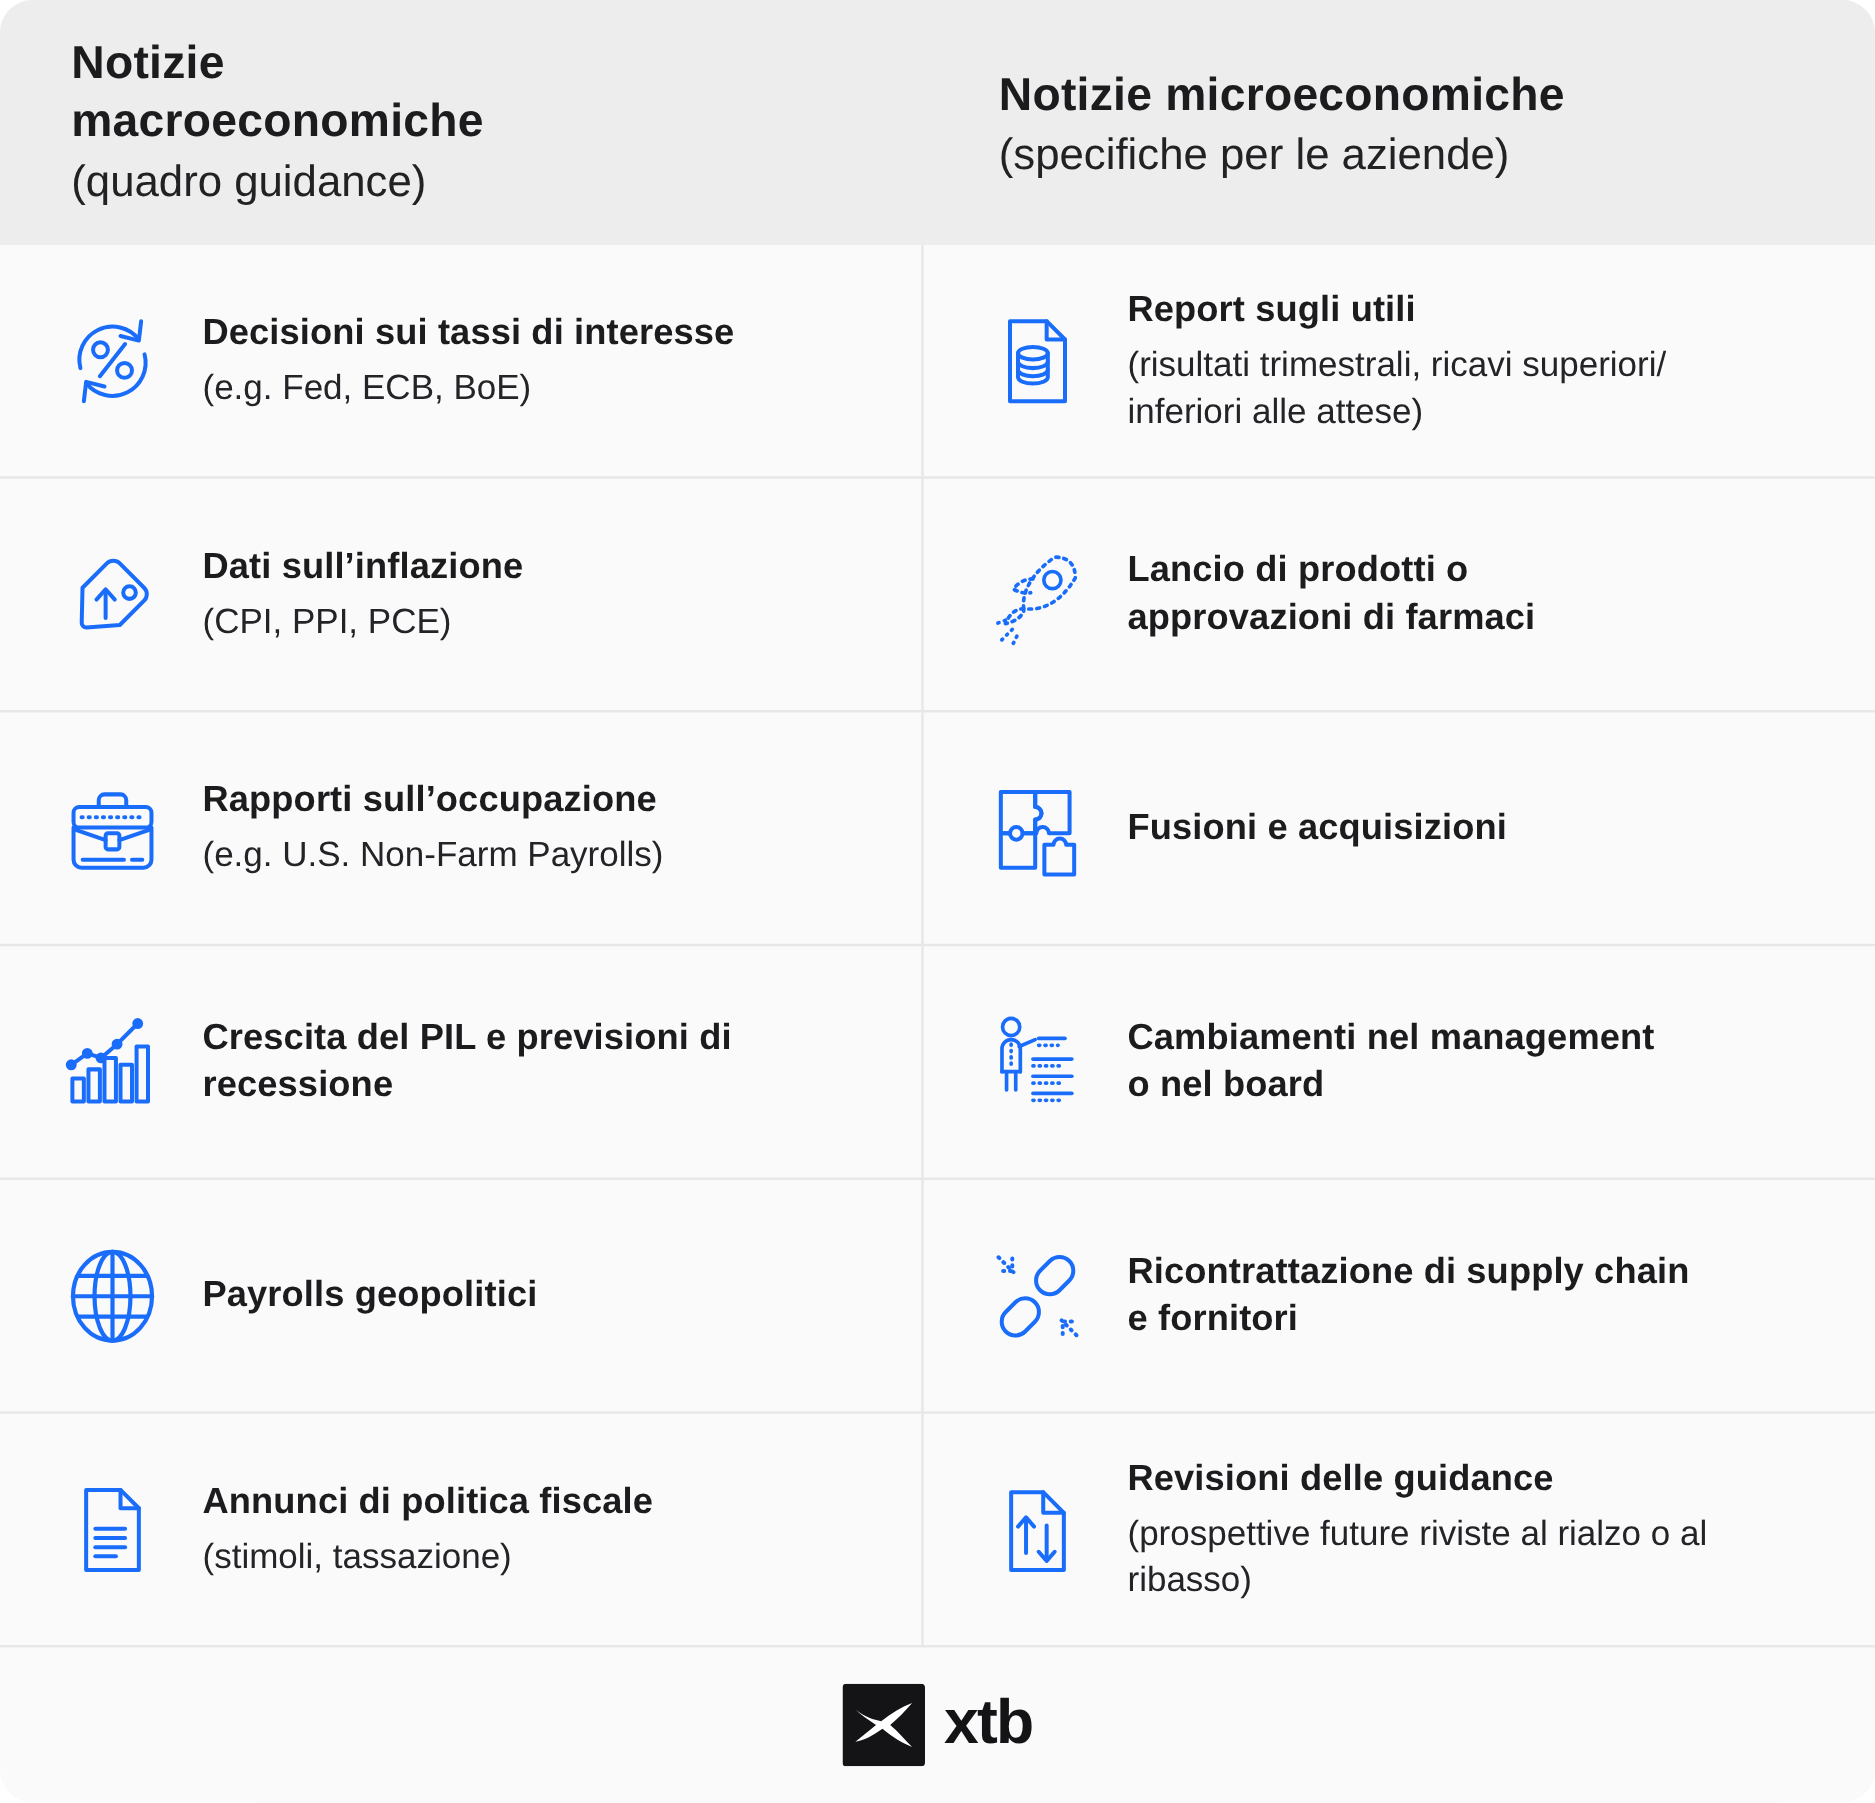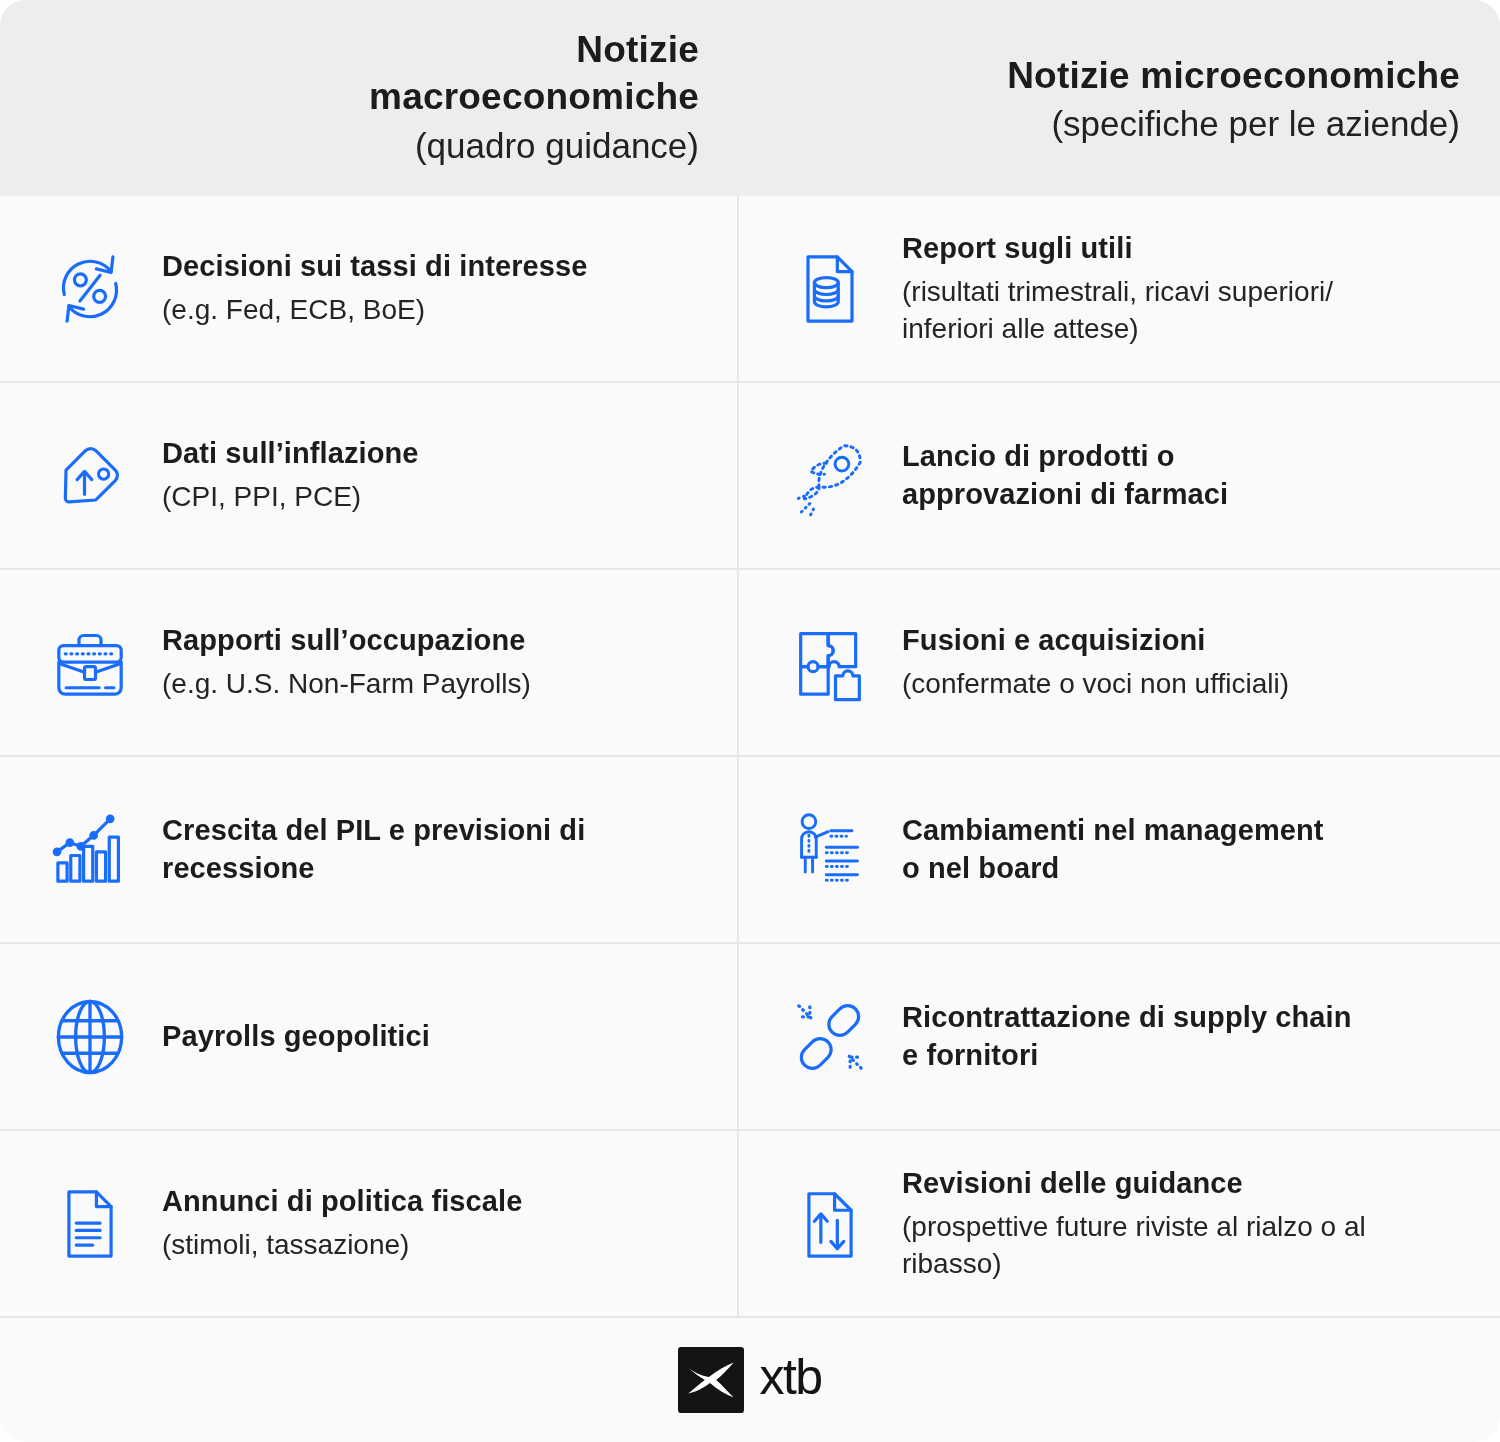--- a/index.html
+++ b/index.html
@@ -4,39 +4,39 @@
 <style>
   html,body{margin:0;padding:0;background:#ffffff;}
   .card{
     width:1500px;height:1442px;box-sizing:border-box;
     border-radius:26px;overflow:hidden;
     background:var(--row_bg,#FAFAFA);
     font-family:"Liberation Sans",sans-serif;
     color:var(--text,#1C1C1E);
     display:flex;flex-direction:column;
   }
-  .header{height:196px;flex:none;display:flex;background:var(--header_bg,#EDEDED);text-align:right;}
+  .header{height:196px;flex:none;display:flex;background:var(--header_bg,#EDEDED);}
   .hcell{box-sizing:border-box;}
   .hleft{width:739px;padding:26px 40px 0 57px;}
   .hright{flex:1;padding:52px 40px 0 60px;}
   .htitle{font-weight:bold;font-size:37px;line-height:1.28;white-space:pre-line;letter-spacing:.2px;}
   .hsub{font-size:35px;line-height:1.3;margin-top:2px;color:#222225;}
   .row{display:flex;height:187px;flex:none;box-sizing:border-box;border-bottom:2px solid var(--divider,#E7E7E7);}
   .cell{box-sizing:border-box;display:flex;align-items:center;}
   .cleft{width:739px;border-right:2px solid var(--divider,#E7E7E7);padding-left:44px;}
   .cright{flex:1;padding-left:45px;}
   .icon{width:92px;flex:none;display:flex;justify-content:center;align-items:center;}
   .icon svg{color:var(--accent_blue,#1A6DFA);display:block;}
   .text{margin-left:26px;max-width:540px;}
   .title{font-weight:bold;font-size:29px;line-height:1.28;white-space:pre-line;letter-spacing:.1px;}
   .sub{font-size:28px;line-height:1.3;margin-top:7px;white-space:pre-line;color:#242428;}
   .sub:empty{display:none;}
   .footer{flex:1;display:flex;align-items:center;justify-content:center;gap:15px;}
   .logo-mark{width:66px;height:66px;flex:none;}
-  .logo-text{font-weight:normal;font-size:50px;letter-spacing:-1.5px;color:var(--logo_black,#141416);transform:translateY(-3px);}
+  .logo-text{font-weight:bold;font-size:50px;letter-spacing:-1.5px;color:var(--logo_black,#141416);transform:translateY(-3px);}
 </style>
 </head>
 <body style="--accent_blue: #1A6DFA; --header_bg: #EDEDED; --row_bg: #FAFAFA; --divider: #E7E7E7; --text: #1C1C1E; --logo_black: #141416;">
 
 <div class="card">
 
   <div class="header">
     <div class="hcell hleft">
       <div class="htitle">Notizie
 macroeconomiche</div>
@@ -150,21 +150,20 @@
       <div class="icon">
         <svg width="88" height="88" viewBox="0 0 96 96" fill="none" stroke="currentColor" stroke-width="3.5" stroke-linecap="round" stroke-linejoin="round">
           <path d="M16 16 H46 V29 a5.5 5.5 0 0 1 0 11 V52 H35 a5.5 5.5 0 0 0 -11 0 H16 Z"></path>
           <path d="M46 16 H76 V52 H58 a5.5 5.5 0 0 0 -11 0 H46 V40 a5.5 5.5 0 0 0 0 -11 Z"></path>
           <path d="M16 52 H24 a5.5 5.5 0 0 0 11 0 H46 V82 H16 Z"></path>
           <path d="M54 62 H62 a5.5 5.5 0 0 1 11 0 H80 V88 H54 Z"></path>
         </svg>
       </div>
       <div class="text">
         <div class="title">Fusioni e acquisizioni</div>
-        <div class="sub">(confermate o voci non ufficiali)</div>
       </div>
     </div>
   </div>
 
   <div class="row">
     <div class="cell cleft">
       <div class="icon">
         <svg width="88" height="88" viewBox="0 0 96 96" fill="none" stroke="currentColor" stroke-width="3.5" stroke-linecap="round" stroke-linejoin="round">
           <rect x="13" y="62" width="10" height="20"></rect>
           <rect x="27" y="54" width="10" height="28"></rect>

